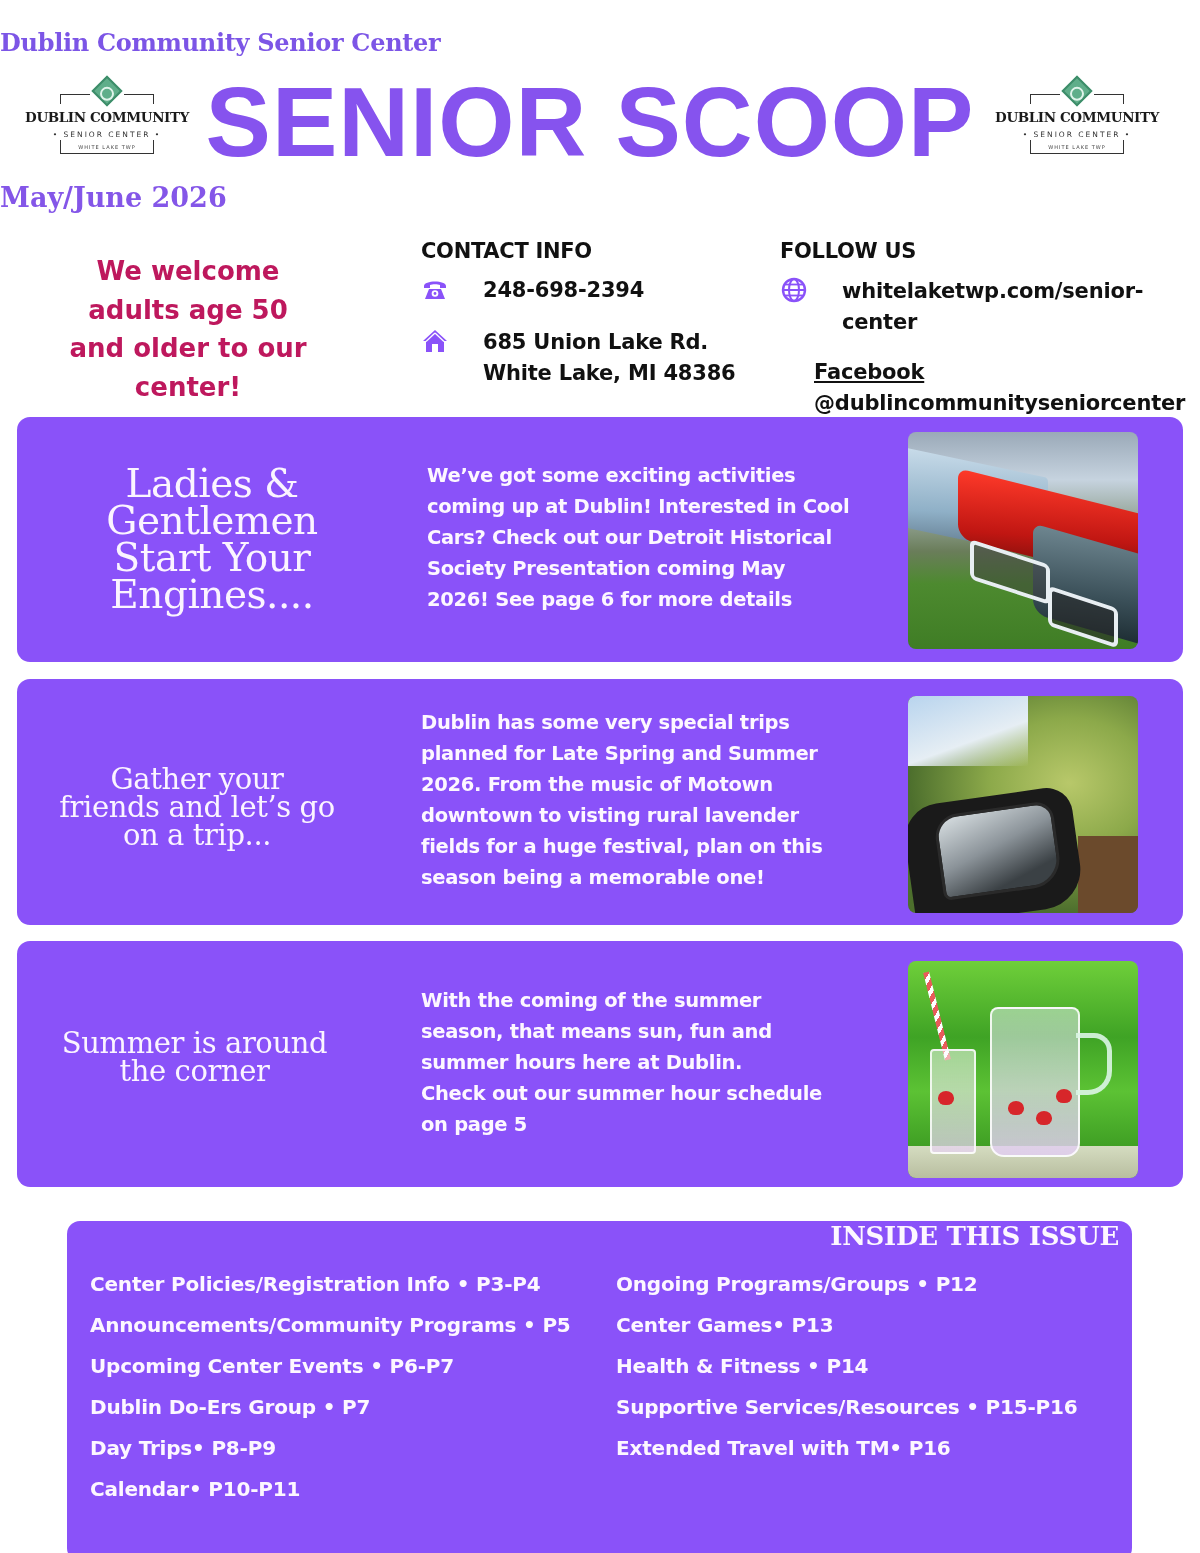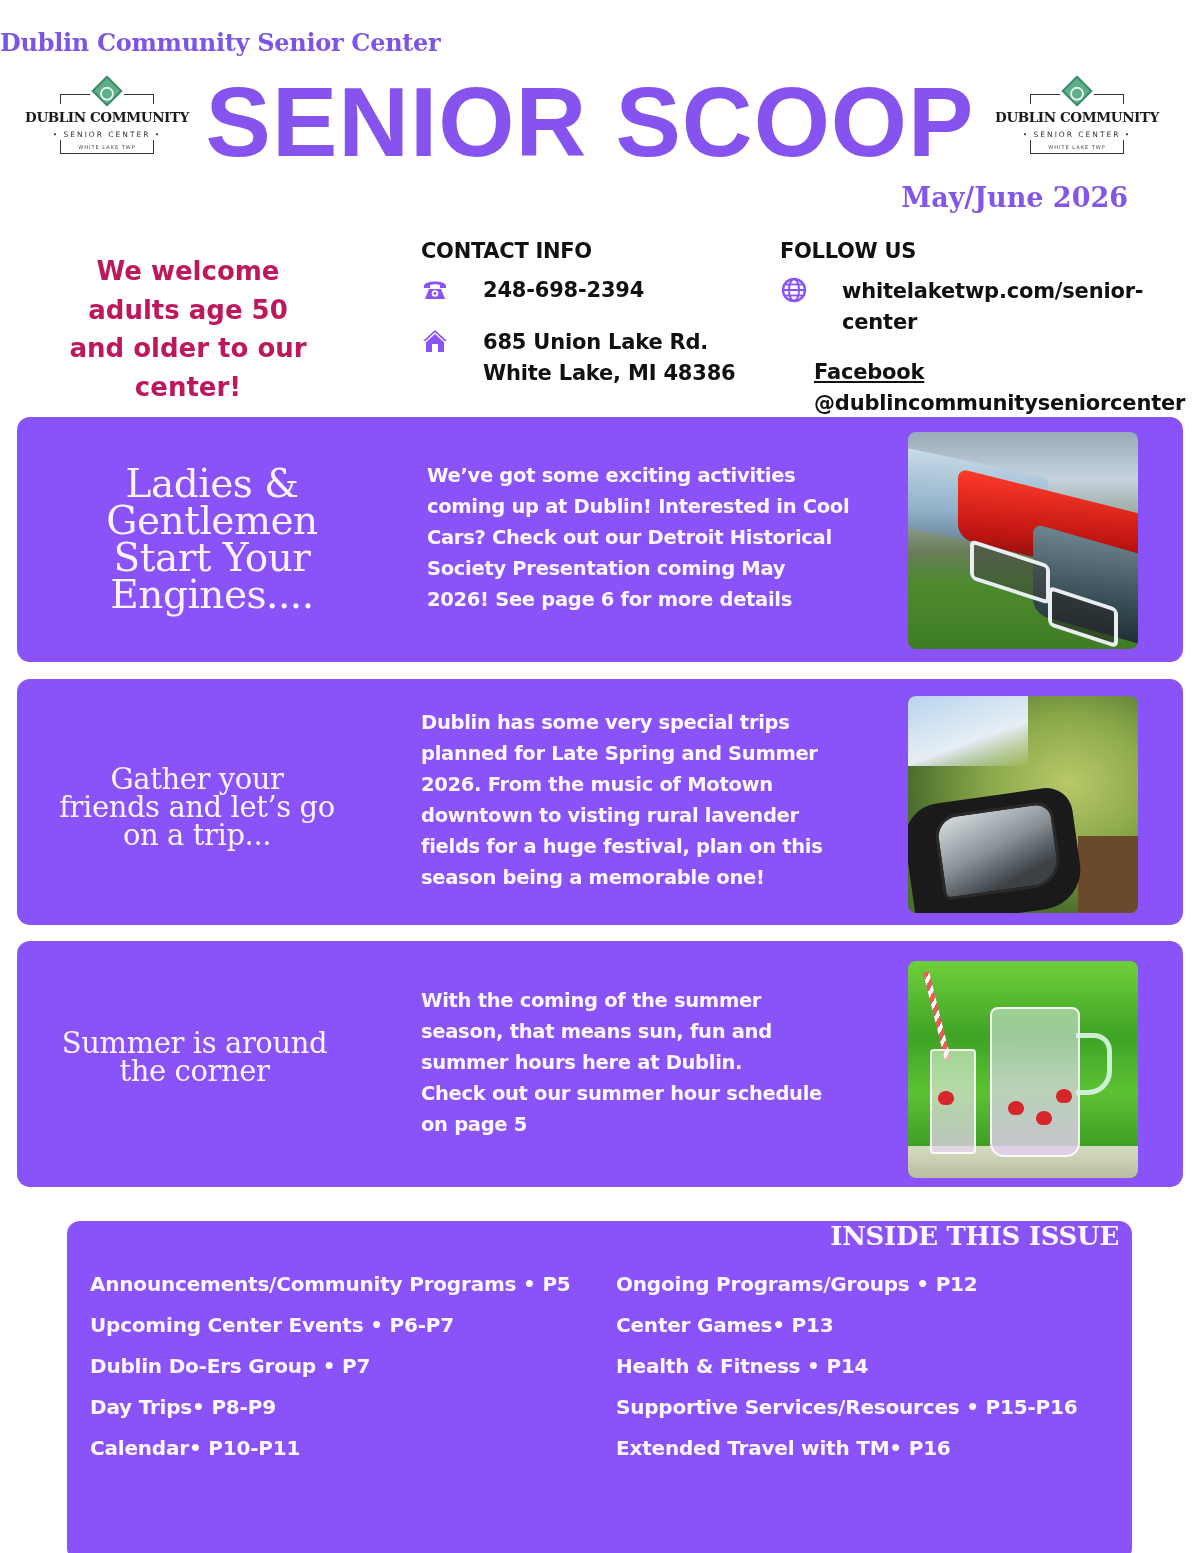--- a/index.html
+++ b/index.html
@@ -13,21 +13,21 @@
       left: 0; width: 1178px; top: 28px; text-align: left;
       font-family: "DejaVu Serif", serif; font-weight: bold; font-size: 24px; color: #7c55e6;
       letter-spacing: -0.3px;
     }
     .main-title {
       left: 0; width: 1180px; top: 72px; text-align: center;
       font-family: "Liberation Sans", sans-serif; font-weight: bold; font-size: 98px; color: #8653ee;
       line-height: 100px; letter-spacing: 1px;
     }
     .issue-date {
-      left: 0; width: 1128px; top: 182px; text-align: right;
+      left: 0; width: 1128px; top: 182px; text-align: left;
       font-family: "DejaVu Serif", serif; font-weight: bold; font-size: 27px; color: #8456e8;
     }
 
     
     .logo { width: 170px; height: 90px; }
     .logo-left { left: 22px; top: 78px; }
     .logo-right { left: 992px; top: 78px; }
     .logo .diamond {
       position: absolute; left: 74px; top: 2px; width: 22px; height: 22px;
       background: #5fae8a; transform: rotate(45deg); border: 2px solid #3d8d6a;
@@ -268,20 +268,21 @@
     <div class="berry" style="left:30px; top:130px;"></div>
     <div class="berry" style="left:100px; top:140px;"></div>
     <div class="berry" style="left:128px; top:150px;"></div>
     <div class="berry" style="left:148px; top:128px;"></div>
   </div>
 </div>
 
 <div class="abs toc">
   <div class="toc-title">INSIDE THIS ISSUE</div>
   <div class="toc-col left">
+    <div class="toc-item">Center Policies/Registration Info • P3-P4</div>
     <div class="toc-item">Announcements/Community Programs • P5</div>
     <div class="toc-item">Upcoming Center Events • P6-P7</div>
     <div class="toc-item">Dublin Do-Ers Group • P7</div>
     <div class="toc-item">Day Trips• P8-P9</div>
     <div class="toc-item">Calendar• P10-P11</div>
   </div>
   <div class="toc-col right">
     <div class="toc-item">Ongoing Programs/Groups • P12</div>
     <div class="toc-item">Center Games• P13</div>
     <div class="toc-item">Health &amp; Fitness • P14</div>

